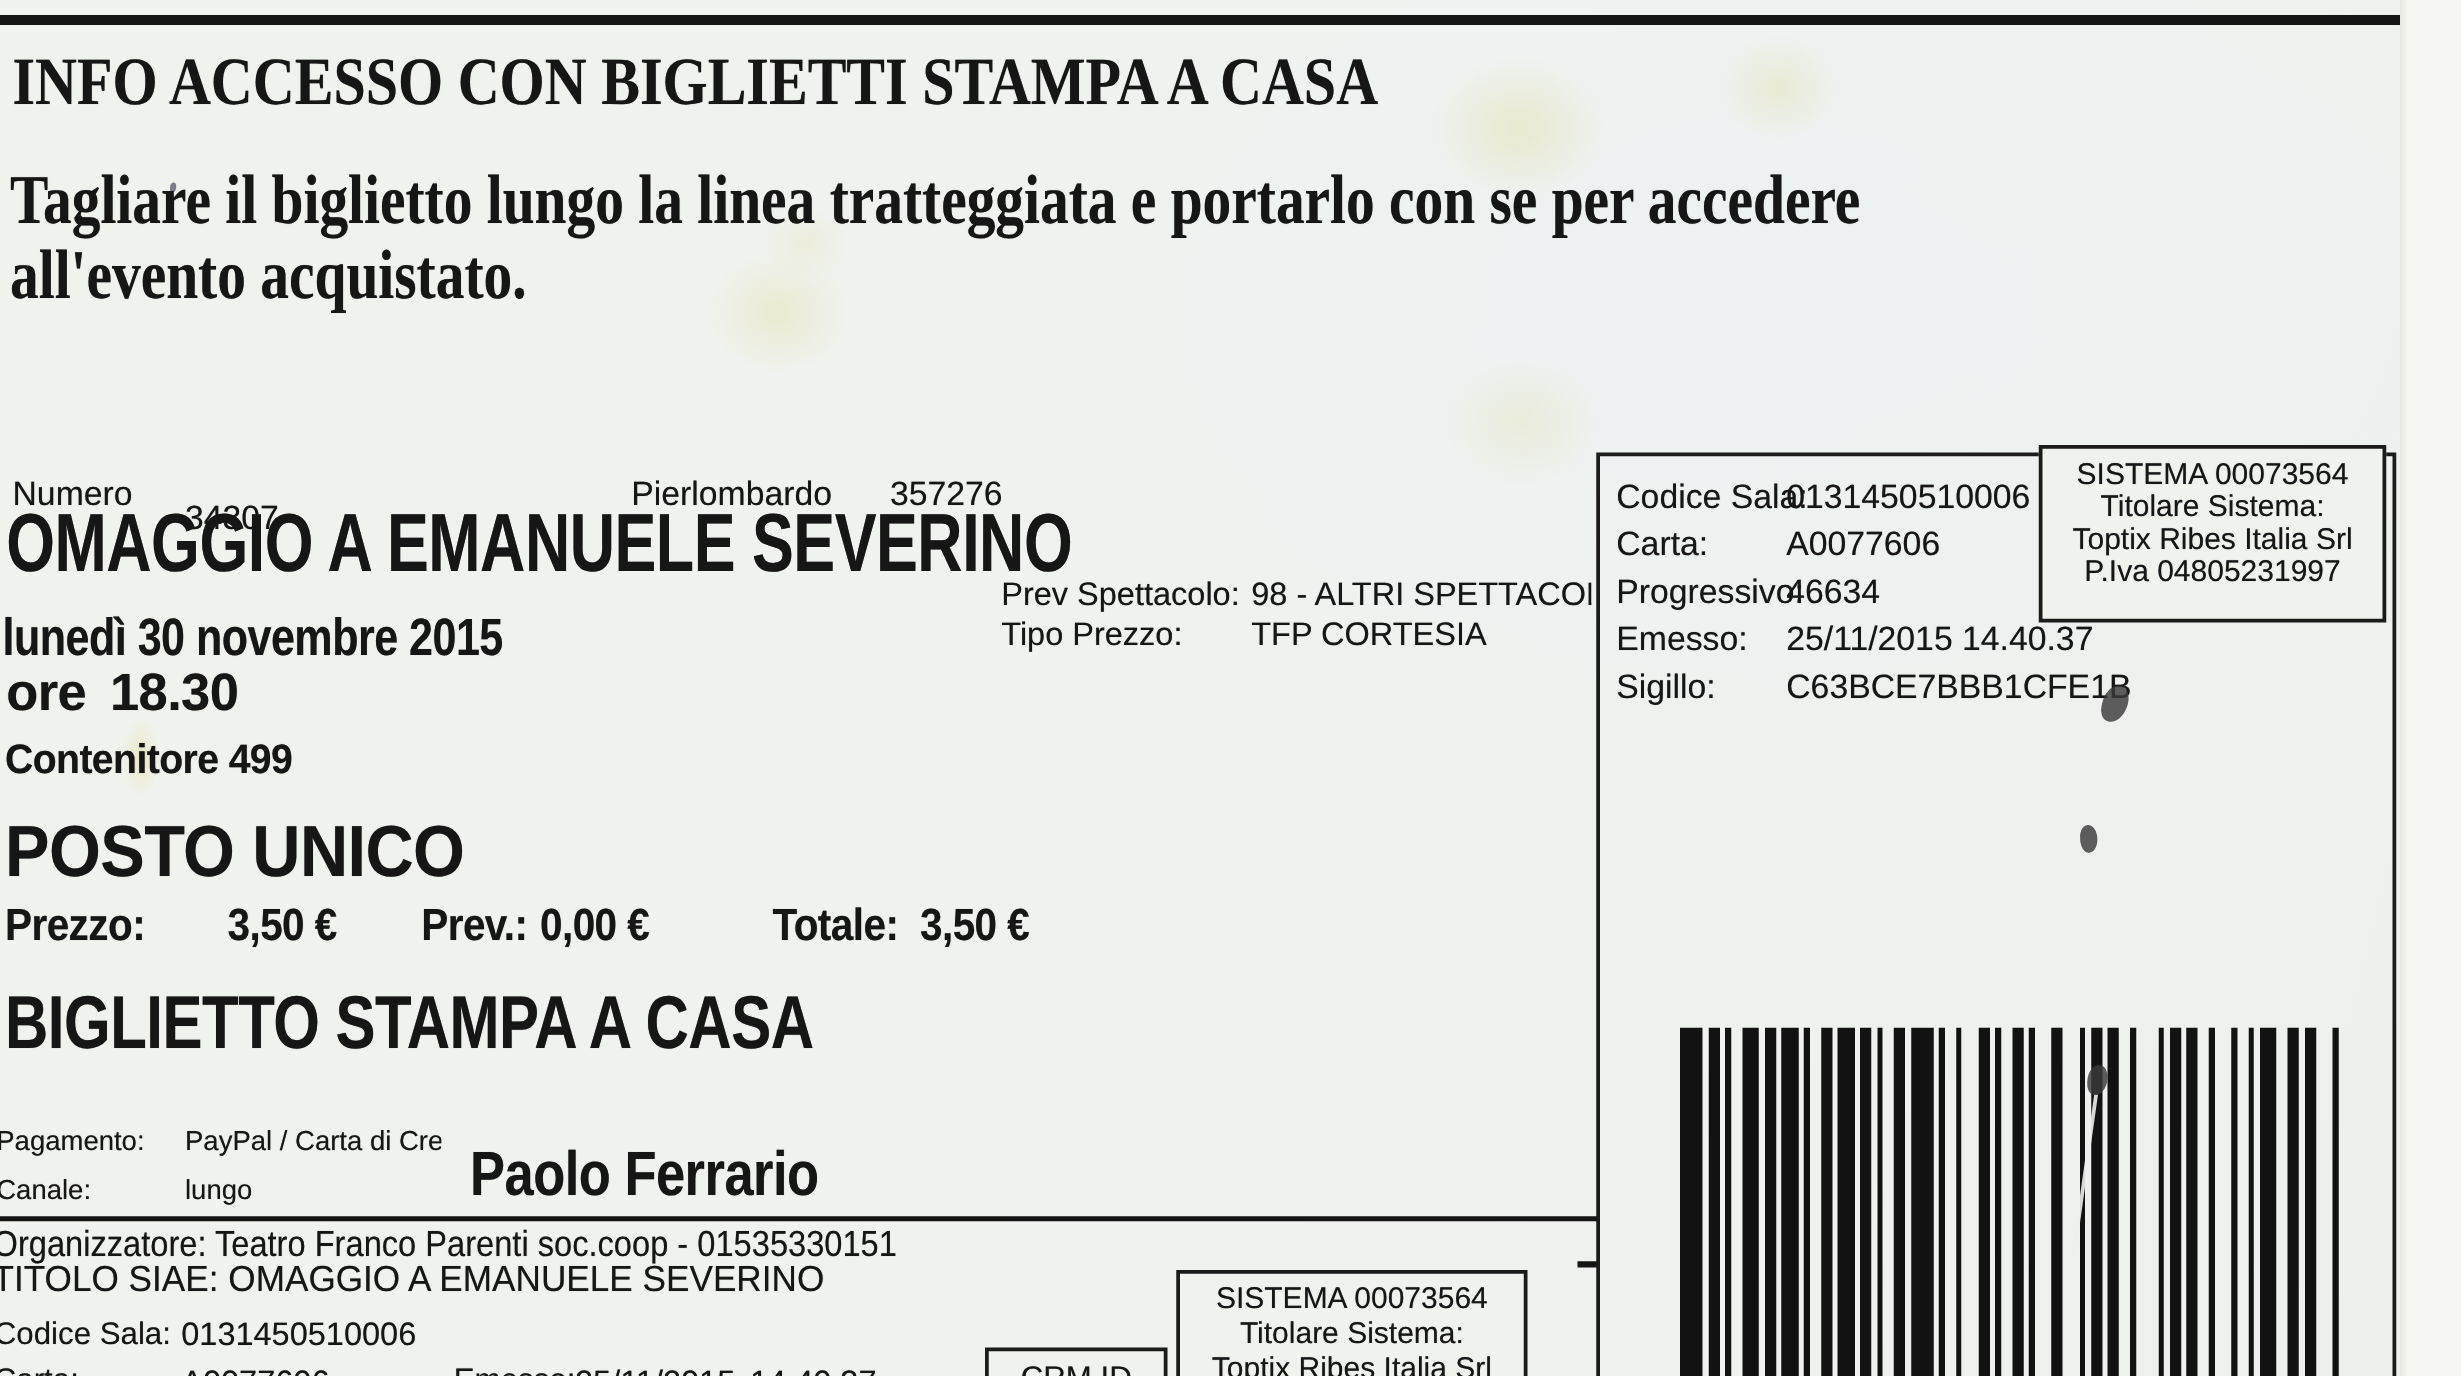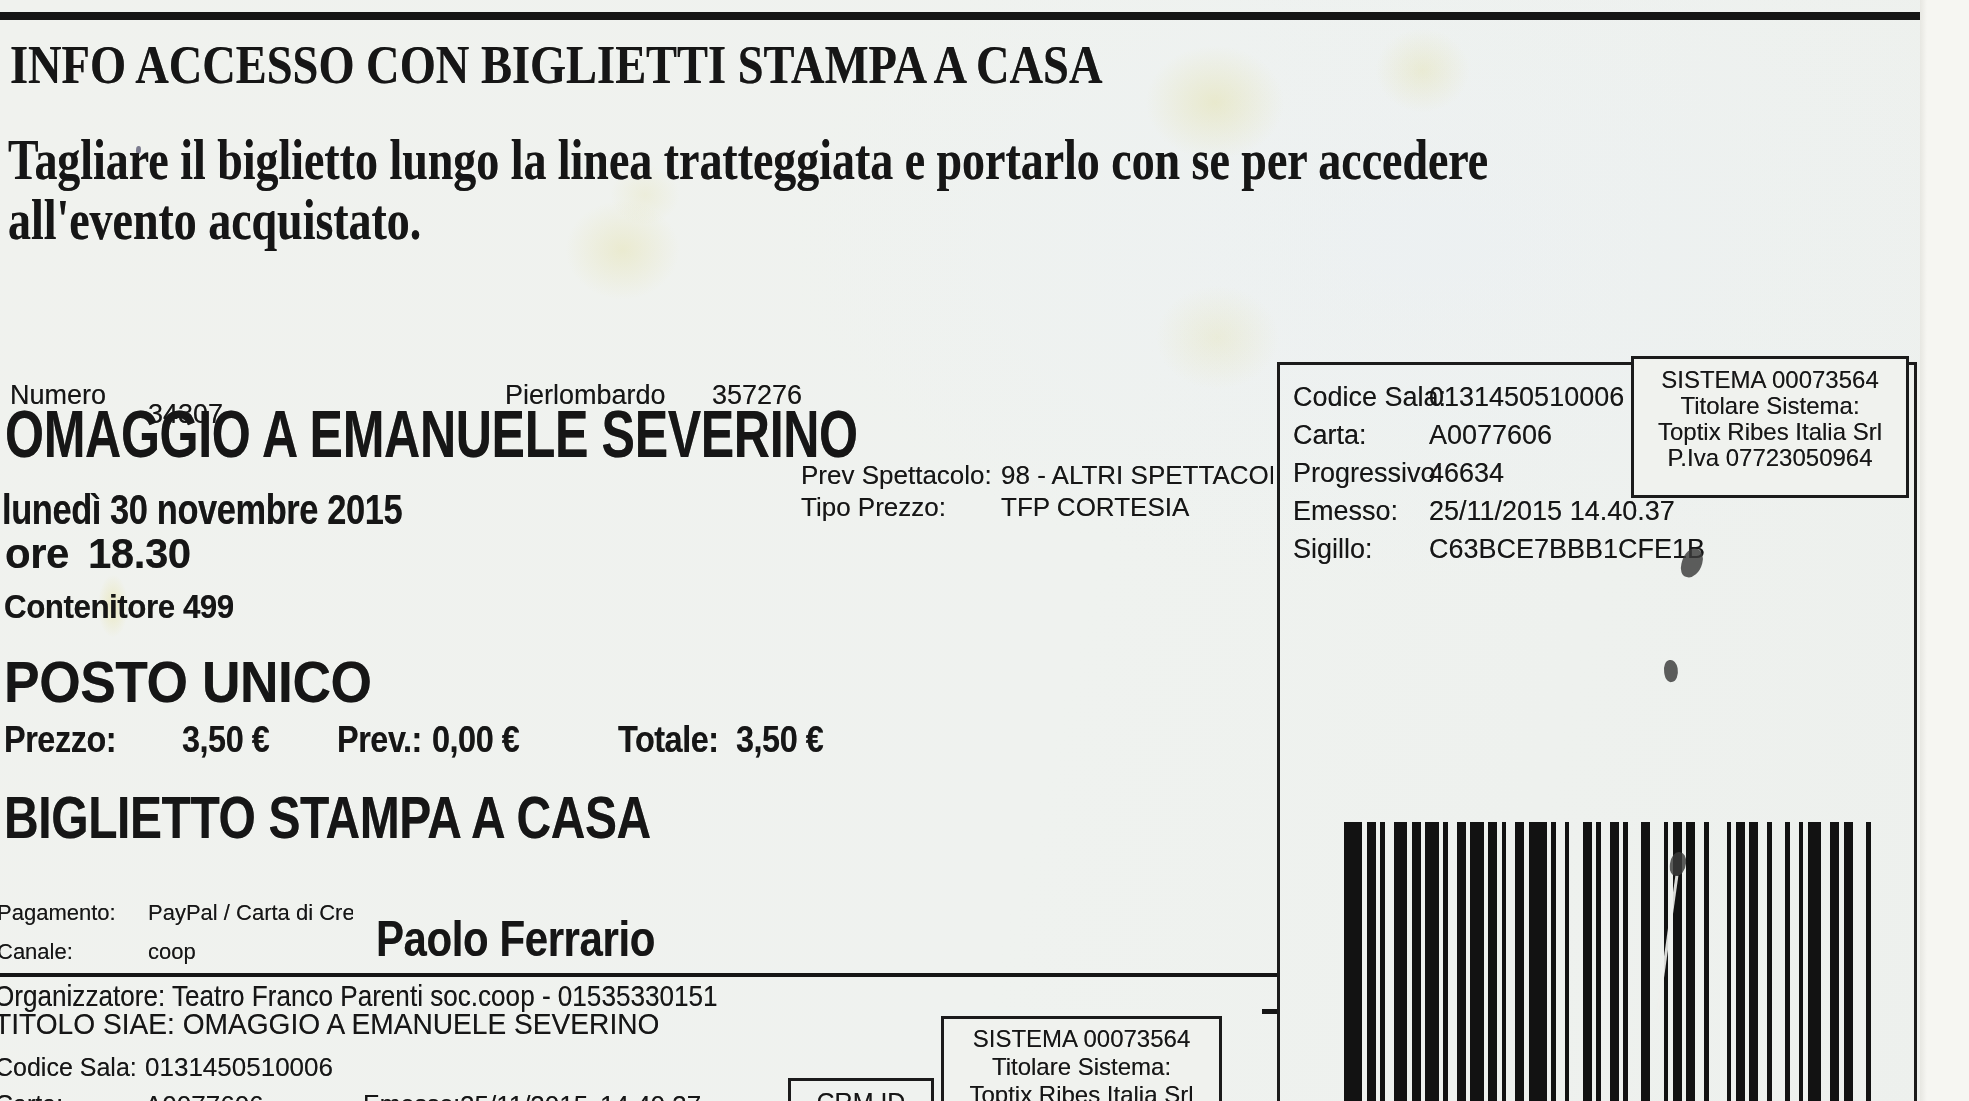--- a/index.html
+++ b/index.html
@@ -94,21 +94,21 @@
   <div class="abs sansb scan" style="left:4px;top:783px;font-size:60px;">
     <span class="sx" style="transform:scaleX(.80);">BIGLIETTO STAMPA A CASA</span>
   </div>
 
   <div class="abs scan" style="left:-3px;top:900px;font-size:22px;">Pagamento:</div>
   <div class="abs scan" style="left:148px;top:900px;font-size:22px;width:205px;overflow:hidden;">PayPal / Carta di Credit</div>
   <div class="abs sansb scan" style="left:376px;top:910px;font-size:50px;">
     <span class="sx" style="transform:scaleX(.84);">Paolo Ferrario</span>
   </div>
   <div class="abs scan" style="left:-3px;top:939px;font-size:22px;">Canale:</div>
-  <div class="abs scan" style="left:148px;top:939px;font-size:22px;">coop</div>
+  <div class="abs scan" style="left:148px;top:939px;font-size:22px;">lungo</div>
 
   <div class="rule" style="left:0;top:973px;width:1279px;height:4px;"></div>
 
   <div class="abs scan" style="left:-6px;top:980px;font-size:29px;">
     <span class="sx" style="transform:scaleX(.90);">Organizzatore: Teatro Franco Parenti soc.coop - 01535330151</span>
   </div>
   <div class="abs scan" style="left:-6px;top:1008px;font-size:29px;">
     <span class="sx" style="transform:scaleX(.97);">TITOLO SIAE: OMAGGIO A EMANUELE SEVERINO</span>
   </div>
   <div class="abs scan" style="left:-5px;top:1053px;font-size:25px;">Codice Sala:</div>
@@ -142,21 +142,21 @@
     <div class="abs scan" style="left:13px;top:131px;font-size:27px;">Emesso:</div>
     <div class="abs scan" style="left:149px;top:131px;font-size:27px;">25/11/2015 14.40.37</div>
     <div class="abs scan" style="left:13px;top:169px;font-size:27px;">Sigillo:</div>
     <div class="abs scan" style="left:149px;top:169px;font-size:27px;">C63BCE7BBB1CFE1B</div>
   </div>
 
   <div class="box boxfill" style="left:1631px;top:356px;width:278px;height:142px;">
     <div class="ctr scan" style="font-size:24px;padding-top:8px;line-height:26px;">SISTEMA 00073564</div>
     <div class="ctr scan" style="font-size:24px;line-height:26px;">Titolare Sistema:</div>
     <div class="ctr scan" style="font-size:24px;line-height:26px;">Toptix Ribes Italia Srl</div>
-    <div class="ctr scan" style="font-size:24px;line-height:26px;">P.Iva 07723050964</div>
+    <div class="ctr scan" style="font-size:24px;line-height:26px;">P.Iva 04805231997</div>
   </div>
 
 
   <div id="barcode" style="left:1344px;top:822px;width:528px;height:279px;">
       <div class="bar b" style="width: 18px;"></div>
       <div class="bar w" style="width: 4.5px;"></div>
       <div class="bar b" style="width: 9px;"></div>
       <div class="bar w" style="width: 4.5px;"></div>
       <div class="bar b" style="width: 4.5px;"></div>
       <div class="bar w" style="width: 9px;"></div>

